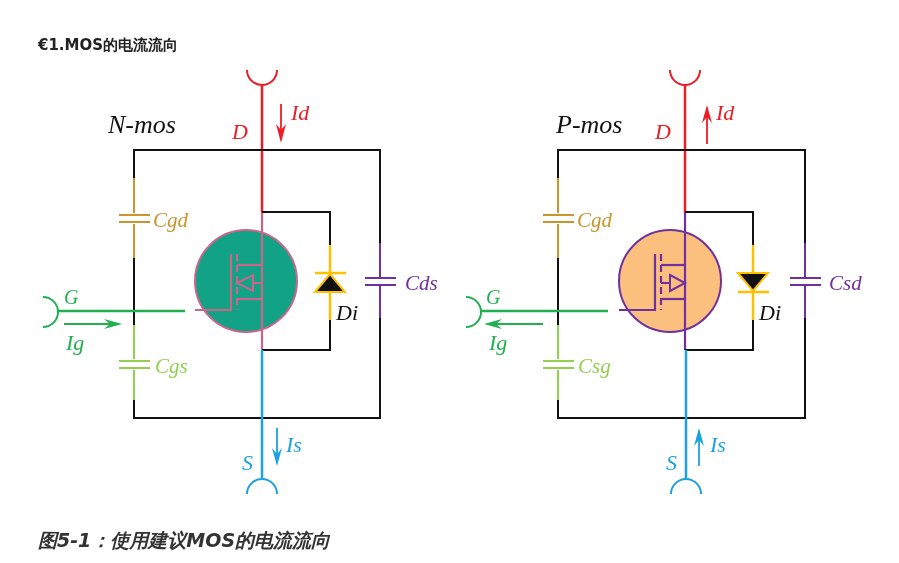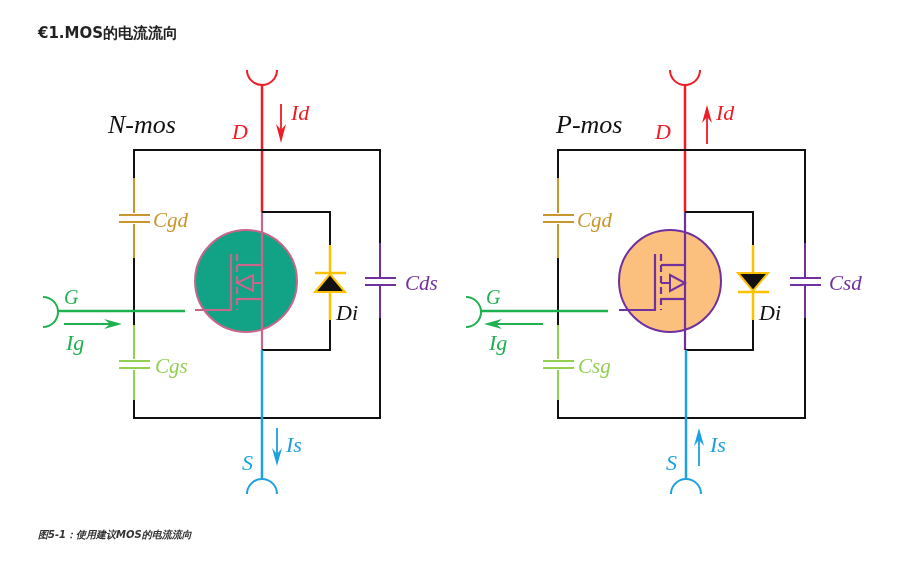--- a/index.html
+++ b/index.html
@@ -1,18 +1,18 @@
 <!DOCTYPE html>
 <html><head>
   <meta charset="utf-8">
   <style>
     html, body { margin: 0; padding: 0; background: #ffffff; }
     body { width: 899px; height: 563px; position: relative; overflow: hidden; font-family: "DejaVu Sans", "Liberation Sans", sans-serif; }
-    .heading { position: absolute; left: 38px; top: 24px; font-size: 15px; font-weight: bold; color: #222222; }
-    .caption { position: absolute; left: 38px; top: 528px; font-size: 10px; font-weight: bold; font-style: italic; color: #333333; }
+    .heading { position: absolute; left: 38px; top: 36px; font-size: 15px; font-weight: bold; color: #222222; }
+    .caption { position: absolute; left: 38px; top: 528px; font-size: 19px; font-weight: bold; font-style: italic; color: #333333; }
     svg { position: absolute; left: 0; top: 0; }
     .serif { font-family: "Liberation Serif", "DejaVu Serif", serif; font-style: italic; }
   </style>
 </head>
 <body>
 
 <div class="heading">€1.MOS的电流流向</div>
 
 <svg width="899" height="563" viewBox="0 0 899 563">
 

